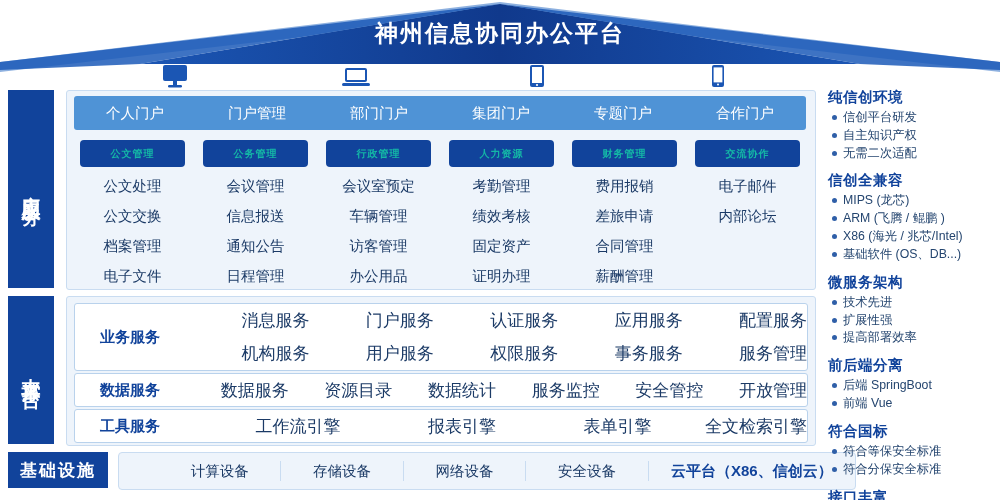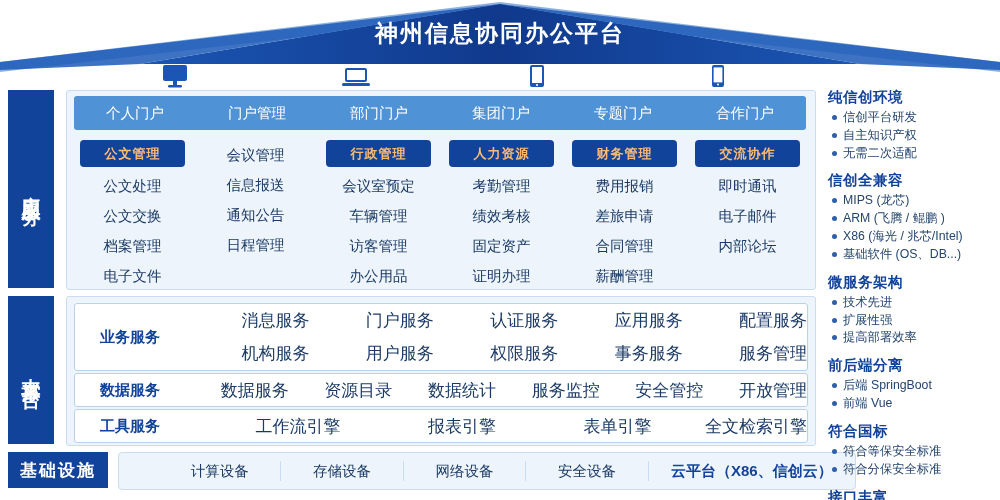--- a/index.html
+++ b/index.html
@@ -116,22 +116,22 @@
     gap: 6px;
   }
   .module-col {
     flex: 1;
     display: flex;
     flex-direction: column;
     align-items: stretch;
   }
   .module-head {
     background: #11439b;
-    color: #fdba74;
-    font-size: 13px;
+    color: #14b8a6;
+    font-size: 10px;
     font-weight: bold;
     height: 27px;
     border-radius: 4px;
     display: flex;
     align-items: center;
     justify-content: center;
     margin: 0 6px 4px 6px;
     letter-spacing: 1px;
   }
   .module-item {
@@ -322,20 +322,21 @@
 
   <div class="modules">
     <div class="module-col">
       <div class="module-head">公文管理</div>
       <div class="module-item">公文处理</div>
       <div class="module-item">公文交换</div>
       <div class="module-item">档案管理</div>
       <div class="module-item">电子文件</div>
     </div>
     <div class="module-col">
+      <div class="module-head">公务管理</div>
       <div class="module-item">会议管理</div>
       <div class="module-item">信息报送</div>
       <div class="module-item">通知公告</div>
       <div class="module-item">日程管理</div>
     </div>
     <div class="module-col">
       <div class="module-head">行政管理</div>
       <div class="module-item">会议室预定</div>
       <div class="module-item">车辆管理</div>
       <div class="module-item">访客管理</div>
@@ -350,21 +351,20 @@
     </div>
     <div class="module-col">
       <div class="module-head">财务管理</div>
       <div class="module-item">费用报销</div>
       <div class="module-item">差旅申请</div>
       <div class="module-item">合同管理</div>
       <div class="module-item">薪酬管理</div>
     </div>
     <div class="module-col">
       <div class="module-head">交流协作</div>
-      <div class="module-item">即时通讯</div>
       <div class="module-item">电子邮件</div>
       <div class="module-item">内部论坛</div>
     </div>
   </div>
 
   <div class="support-panel"></div>
 
   <div class="svc-box" id="svc-business">
     <div class="svc-label">业务服务</div>
     <div class="svc-body">

